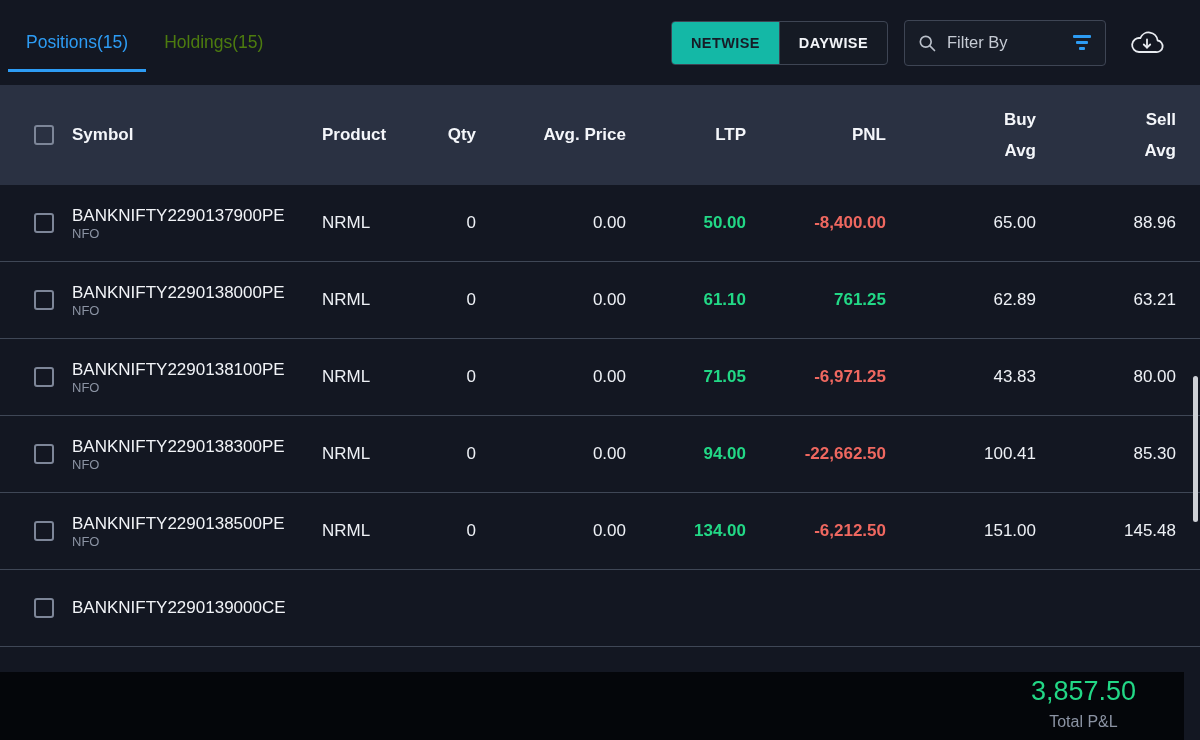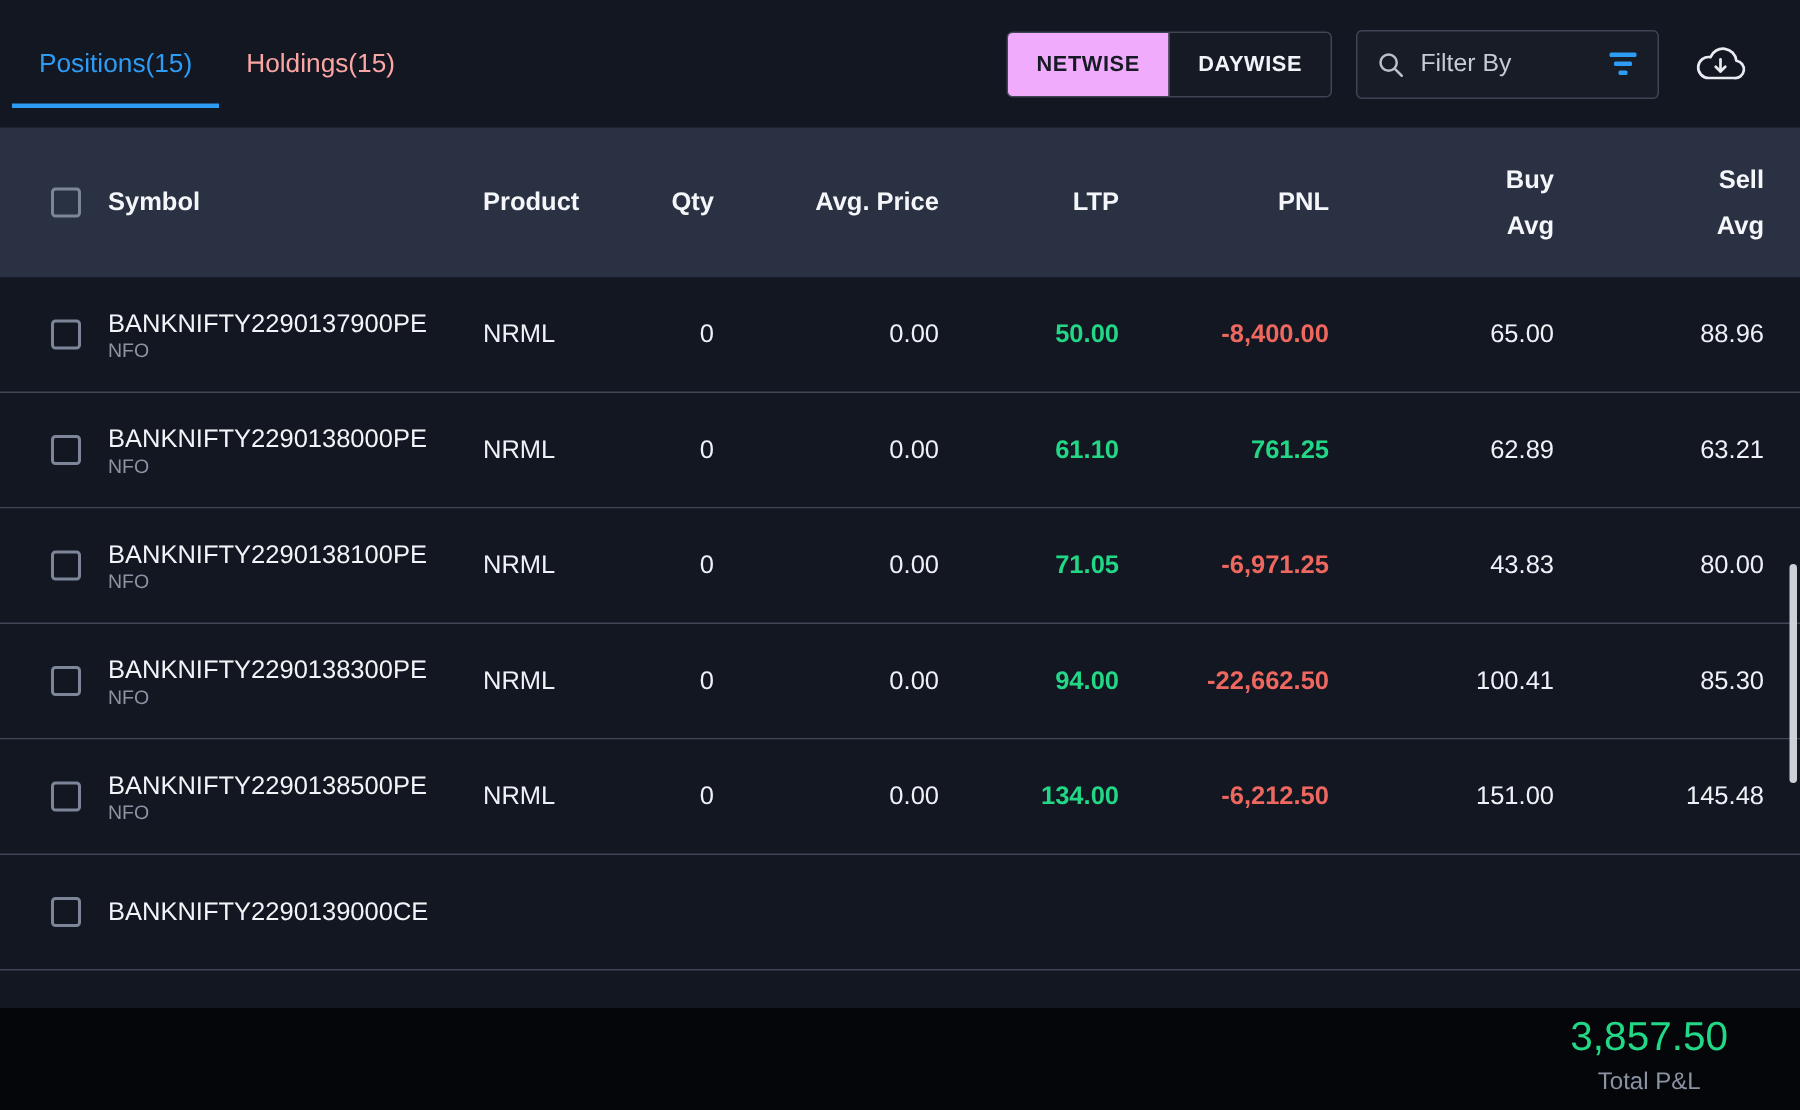--- a/index.html
+++ b/index.html
@@ -15,28 +15,28 @@
     background:var(--row_bg);
     font-family:"Liberation Sans","DejaVu Sans",sans-serif;
     color:#eef1f6;
     overflow:hidden;
     position:relative;
   }
 
   
   .topbar{height:85px;display:flex;align-items:center;padding:0 36px 0 0;background:var(--row_bg);}
   .tabs{display:flex;height:100%;margin-left:8px;}
-  .tab{display:flex;align-items:center;padding:0 18px;font-size:17.5px;color:#fca5a5;position:relative;cursor:pointer;}
+  .tab{display:flex;align-items:center;padding:0 18px;font-size:17.5px;color:#4d7c0f;position:relative;cursor:pointer;}
   .tab.active{color:var(--accent);}
   .tab.active::after{content:"";position:absolute;left:0;right:0;bottom:13px;height:3px;background:var(--accent);}
 
   .view-toggle{display:flex;margin-left:auto;border:1px solid #3e4554;border-radius:4px;overflow:hidden;height:44px;background:#151a24;}
   .seg{display:flex;align-items:center;padding:0 19px;font-size:14.5px;font-weight:700;letter-spacing:.4px;color:#f2f4f8;cursor:pointer;}
   .seg + .seg{border-left:1px solid #3e4554;}
-  .seg.active{background:#f0abfc;color:#171b26;}
+  .seg.active{background:#14b8a6;color:#171b26;}
 
   .filter-box{display:flex;align-items:center;margin-left:16px;width:202px;height:46px;border:1px solid #3e4554;border-radius:4px;background:#171c27;padding:0 12px;gap:10px;cursor:text;}
   .filter-placeholder{flex:1;font-size:16.5px;color:#c6cbd4;white-space:nowrap;}
   .funnel{display:flex;flex-direction:column;align-items:center;gap:3px;padding:4px 2px;cursor:pointer;}
   .funnel span{height:3px;background:var(--accent);border-radius:1px;display:block;}
   .funnel .b1{width:18px;}.funnel .b2{width:12px;}.funnel .b3{width:6px;}
 
   .cloud-btn{margin-left:24px;display:flex;align-items:center;cursor:pointer;}
 
   
@@ -57,21 +57,21 @@
   .row{height:77px;border-bottom:1px solid #3f4756;font-size:17px;background:var(--row_bg);}
   .symbol-main{font-size:17px;color:#f2f4f8;}
   .symbol-sub{font-size:13px;color:#8b93a3;margin-top:0;}
   .ltp{color:var(--green);font-weight:700;}
   .pnl{font-weight:700;}
   .pnl.pos{color:var(--green);}
   .pnl.neg{color:var(--red);}
 
   
   .footer{
-    position:absolute;left:0;right:0;bottom:0;height:68px;
+    position:absolute;left:0;right:16px;bottom:0;height:68px;
     background:#04060a;z-index:5;
     display:flex;justify-content:flex-end;align-items:flex-start;
     padding:4px 48px 0 0;
   }
   .total{display:flex;flex-direction:column;align-items:center;}
   .total-value{font-size:27px;color:var(--green);}
   .total-label{font-size:16px;color:#8b93a3;margin-top:6px;}
 
   .scroll-thumb{position:absolute;right:2px;top:376px;width:5px;height:146px;border-radius:3px;background:#cdd0d6;z-index:6;cursor:grab;}
 </style>

